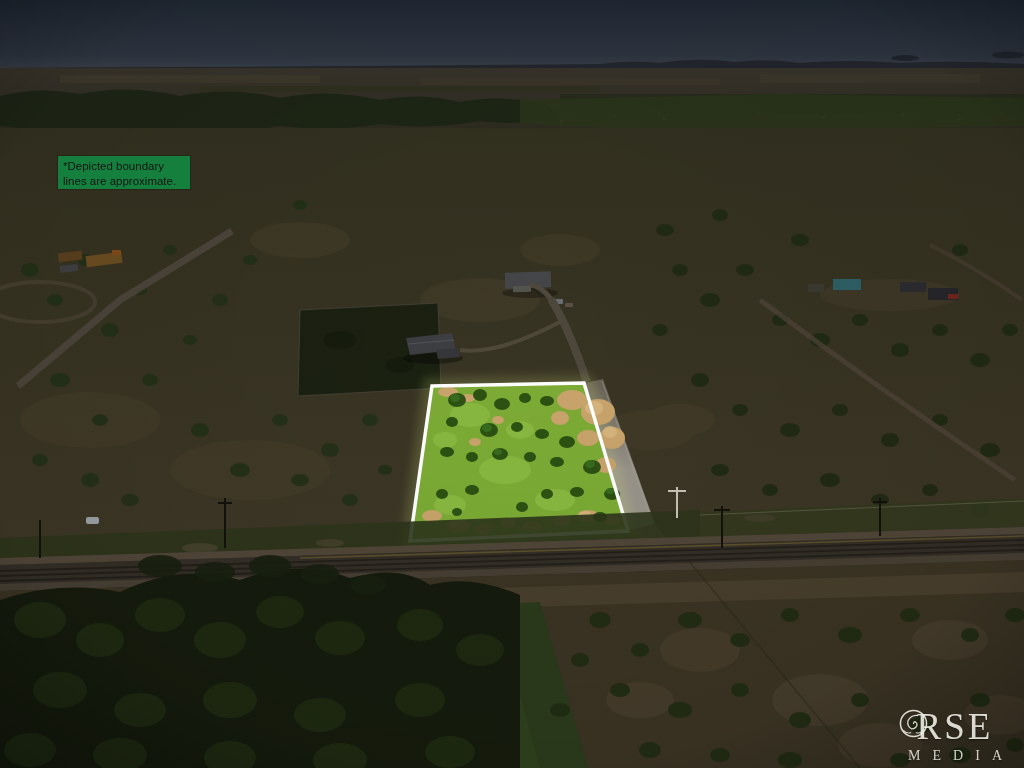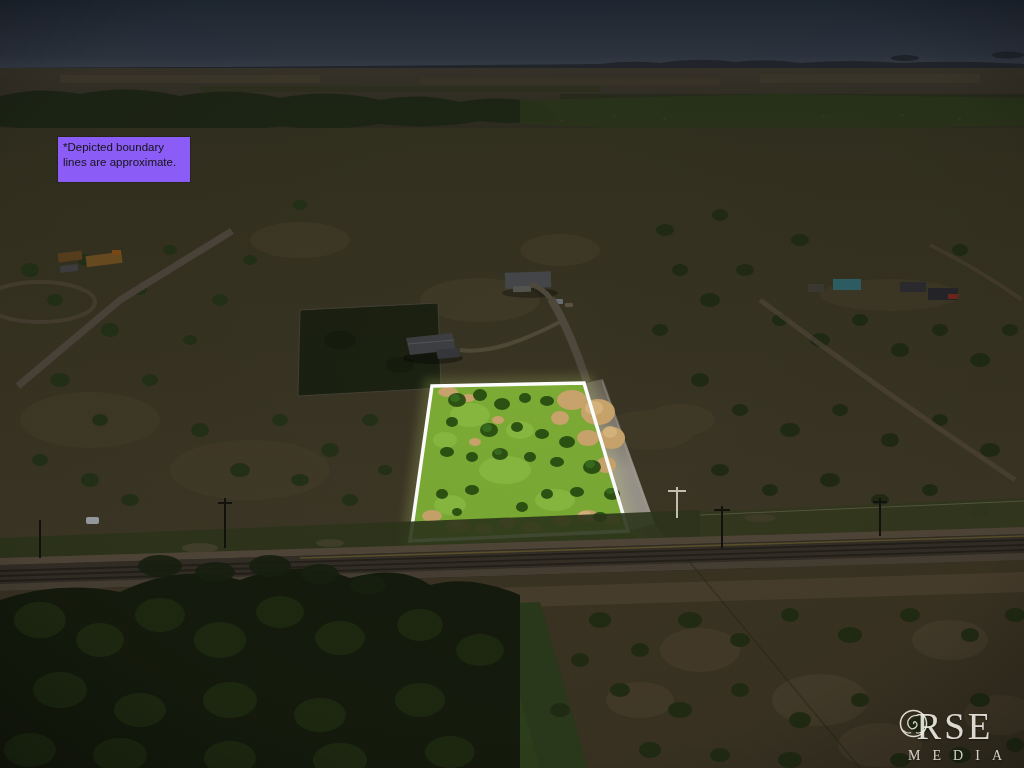--- a/index.html
+++ b/index.html
@@ -1,20 +1,20 @@
 <!DOCTYPE html>
 <html><head>
 <meta charset="utf-8">
 <style>
   html,body{margin:0;padding:0;background:#000;}
   .stage{position:relative;width:1024px;height:768px;overflow:hidden;background:#23221a;
          font-family:"Liberation Sans",sans-serif;}
   .stage svg{position:absolute;inset:0;display:block;}
-  .disclaimer{position:absolute;left:58px;top:137px;width:122px;background:#8b5cf6;
-              color:#141414;font-size:11.5px;line-height:15px;padding:3px 5px 12px 5px;
+  .disclaimer{position:absolute;left:58px;top:156px;width:122px;background:#15803d;
+              color:#141414;font-size:11.5px;line-height:15px;padding:3px 5px 0 5px;
               box-shadow:0 0 0 1px rgba(0,0,0,.18);}
   .disclaimer span{display:block;white-space:nowrap;}
   .rose-logo{position:absolute;right:10px;bottom:4px;color:rgba(241,238,229,.9);
              font-family:"Liberation Serif",serif;text-align:center;
              text-shadow:0 1px 2px rgba(0,0,0,.45);}
   .rose-word{display:flex;justify-content:center;font-size:37px;
              letter-spacing:3px;line-height:1;}
   .rose-word .rletter{display:inline-block;}
   .rose-icon{width:31px;height:31px;margin:0 2px;position:relative;top:1px;}
   .rose-sub{font-size:14px;letter-spacing:12px;padding-left:12px;margin-top:3px;

